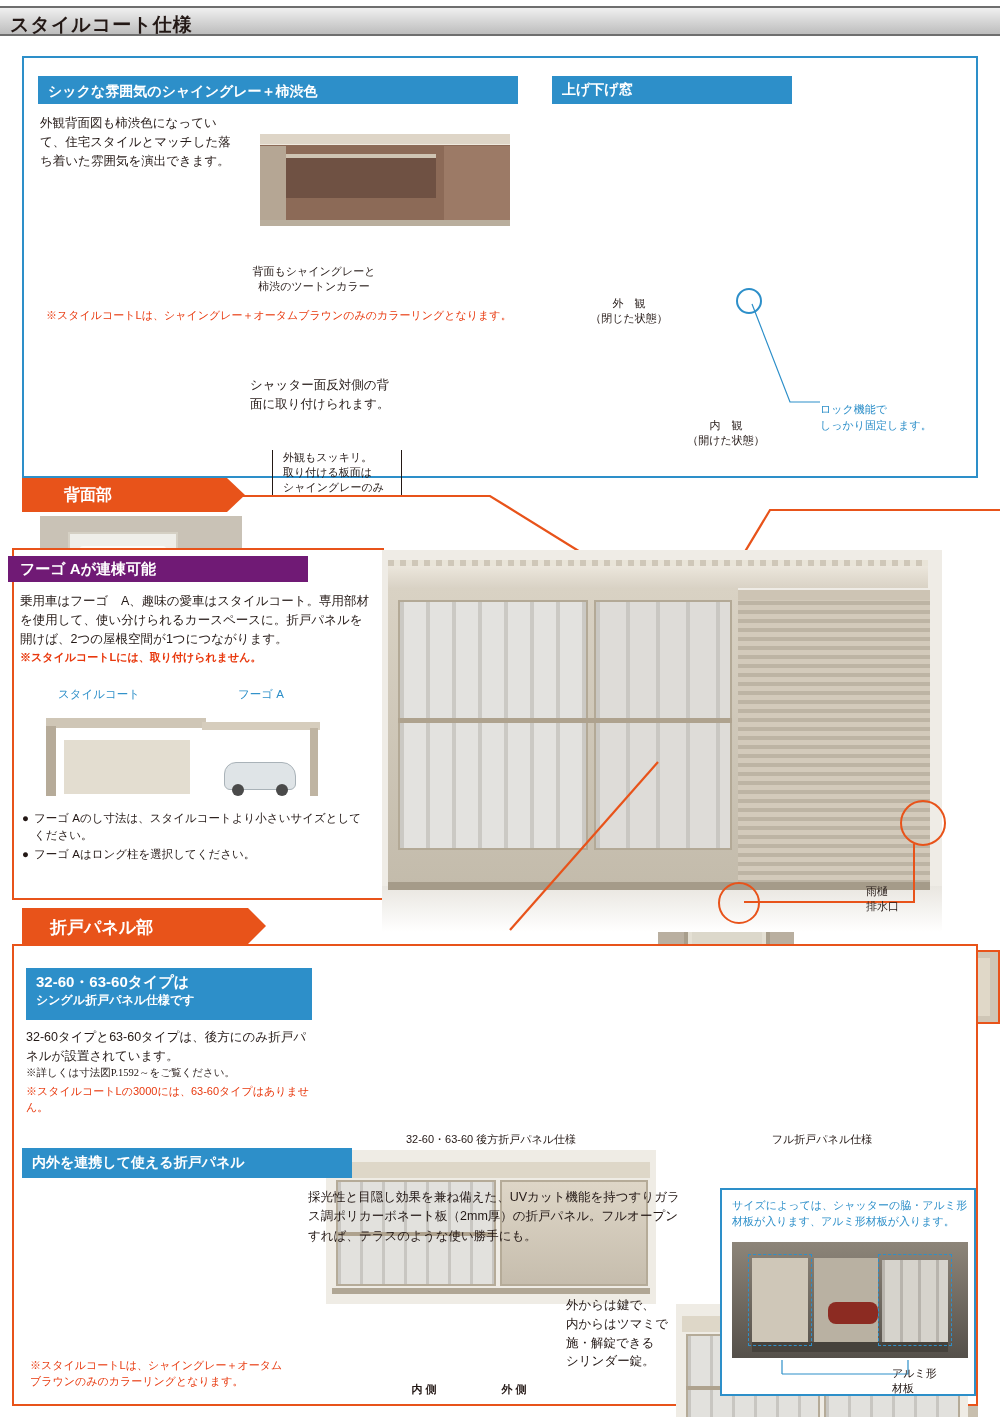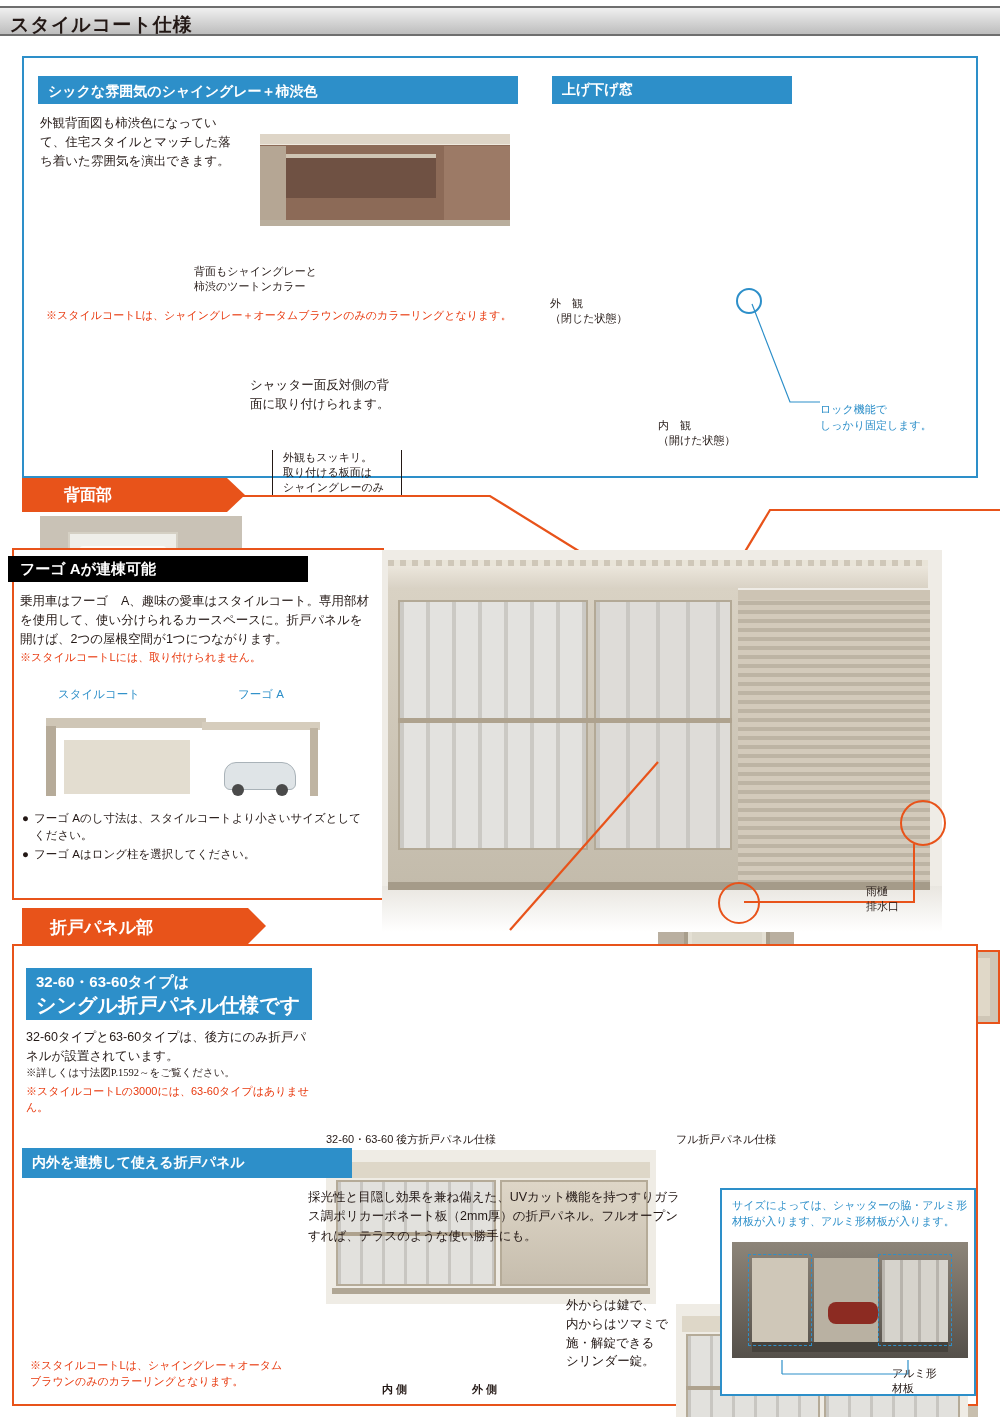--- a/index.html
+++ b/index.html
@@ -39,21 +39,21 @@
     background:#2d8fc9; color:#ffffff; font-weight:bold;
     display:flex; align-items:center; padding:3px 10px;
     font-size:14px;
   }
   .hdr-blue.two { line-height:1.35; display:block; padding:4px 10px; }
 
   .txt-blk { line-height:1.5; font-size:12.5px; }
   .txt-red { color:#e8380d; font-size:11px; line-height:1.45; }
   .txt-blue { color:#2d8fc9; font-size:11px; line-height:1.45; }
   .small { font-size:10.5px;font-family:Liberation Serif, serif; }
-  .cap { font-size:11px; line-height:1.35; }
+  .cap { font-size:11px; text-align:center; line-height:1.35; }
 
   
   .photo { background:#cfc6ba; overflow:hidden; position:relative; }
 
   
   .main-shed {
     position:absolute;
     background:#efece6;
   }
 </style>
@@ -143,45 +143,45 @@
   </div>
   <div class="abs photo" style="left:872px; top:200px; width:82px; height:140px;">
     <div class="abs" style="left:0;top:0;width:82px;height:140px;background:#c8bfae;"></div>
     <div class="abs" style="left:26px;top:26px;width:30px;height:80px;background:#e2dbcc;border:1px solid #aea392;"></div>
     <div class="abs" style="left:36px;top:40px;width:10px;height:22px;background:#2d8fc9;"></div>
   </div>
 
   <div class="abs txt-blue" style="left:796px; top:344px; width:160px; white-space:pre-line;">ロック機能で
 しっかり固定します。</div>
 
-  <div class="abs cap" style="left:526px; top:238px; width:98px; white-space:pre-line;font-family:Liberation Serif, serif;">外　観
+  <div class="abs cap" style="left:556px; top:238px; width:98px; white-space:pre-line;font-family:Liberation Serif, serif;">外　観
 （閉じた状態）</div>
   <div class="abs cap" style="left:634px; top:360px; width:136px; white-space:pre-line;">内　観
 （開けた状態）</div>
 </div>
 
 <div class="abs" style="left:22px; top:478px; width:240px; height:34px;">
   <div style="position:absolute;left:0;top:0;width:205px;height:34px;background:#e8531a;"></div>
   <div style="position:absolute;left:205px;top:0;width:0;height:0;border-top:17px solid transparent;border-bottom:17px solid transparent;border-left:18px solid #e8531a;"></div>
   <div style="position:absolute;left:42px;top:7px;color:#fff;font-weight:bold;font-size:16px;">背面部</div>
 </div>
 
 <svg class="abs" style="left:240px; top:486px; width:380px; height:120px;">
   <polyline points="0,10 250,10 350,72" fill="none" stroke="#e8531a" stroke-width="2.2"></polyline>
 </svg>
 <svg class="abs" style="left:740px; top:508px; width:262px; height:60px;">
   <polyline points="262,2 30,2 0,52" fill="none" stroke="#e8531a" stroke-width="2.2"></polyline>
 </svg>
 
 <div class="abs panel-orange" style="left:12px; top:548px; width:372px; height:352px;"></div>
-<div class="abs" style="left:8px; top:556px; width:300px; height:26px; background:#000000;">
+<div class="abs" style="left:8px; top:556px; width:300px; height:26px; background:#701a75;">
   <div style="position:absolute;left:12px;top:4px;color:#fff;font-weight:bold;font-size:15px;">フーゴ Aが連棟可能</div>
 </div>
 <div class="abs txt-blk" style="left:20px; top:592px; width:352px;">乗用車はフーゴ　A、趣味の愛車はスタイルコート。専用部材を使用して、使い分けられるカースペースに。折戸パネルを開けば、2つの屋根空間が1つにつながります。</div>
-<div class="abs txt-red" style="left:20px; top:650px; width:352px;">※スタイルコートLには、取り付けられません。</div>
+<div class="abs txt-red" style="left:20px; top:650px; width:352px;font-weight:bold;">※スタイルコートLには、取り付けられません。</div>
 
 <div class="abs txt-blue" style="left:58px; top:686px; width:110px; font-size:11.5px;">スタイルコート</div>
 <div class="abs txt-blue" style="left:238px; top:686px; width:80px; font-size:11.5px;">フーゴ A</div>
 <svg class="abs" style="left:100px; top:700px; width:160px; height:22px;">
   <polyline points="10,0 10,16" stroke="#2d8fc9" stroke-width="1.6" fill="none"></polyline>
   <polygon points="6,14 14,14 10,21" fill="#2d8fc9"></polygon>
   <polyline points="132,0 132,16" stroke="#2d8fc9" stroke-width="1.6" fill="none"></polyline>
   <polygon points="128,14 136,14 132,21" fill="#2d8fc9"></polygon>
 </svg>
 
@@ -246,21 +246,21 @@
 <div class="abs" style="left:22px; top:908px; width:260px; height:36px;">
   <div style="position:absolute;left:0;top:0;width:226px;height:36px;background:#e8531a;"></div>
   <div style="position:absolute;left:226px;top:0;width:0;height:0;border-top:18px solid transparent;border-bottom:18px solid transparent;border-left:18px solid #e8531a;"></div>
   <div style="position:absolute;left:28px;top:8px;color:#fff;font-weight:bold;font-size:17px;">折戸パネル部</div>
 </div>
 
 <div class="abs panel-orange" style="left:12px; top:944px; width:966px; height:462px;"></div>
 
 <div class="abs hdr-blue two" style="left:26px; top:968px; width:286px; height:52px;">
   <div style="font-size:15px;">32-60・63-60タイプは</div>
-  <div style="font-size:20px;">シングル折戸パネル仕様です</div>
+  <div style="font-size:12px;">シングル折戸パネル仕様です</div>
 </div>
 <div class="abs txt-blk" style="left:26px; top:1028px; width:286px;">32-60タイプと63-60タイプは、後方にのみ折戸パネルが設置されています。</div>
 <div class="abs small" style="left:26px; top:1066px; width:286px; line-height:1.4;">※詳しくは寸法図P.1592～をご覧ください。</div>
 <div class="abs txt-red" style="left:26px; top:1084px; width:286px;">※スタイルコートLの3000には、63-60タイプはありません。</div>
 
 <div class="abs photo" style="left:326px; top:972px; width:330px; height:154px;">
   <div class="abs" style="left:0;top:0;width:330px;height:154px;background:#efece5;"></div>
   <div class="abs" style="left:6px;top:12px;width:318px;height:16px;background:#ded7c8;"></div>
   <div class="abs" style="left:10px;top:30px;width:160px;height:106px;background:repeating-linear-gradient(to right,#c8c6c1 0 3px,#e2e1dd 3px 22px);border:2px solid #b5ab98;"></div>
   <div class="abs" style="left:174px;top:30px;width:148px;height:106px;background:linear-gradient(to bottom,#ded6c7,#c6bdad);border:2px solid #b5ab98;"></div>

